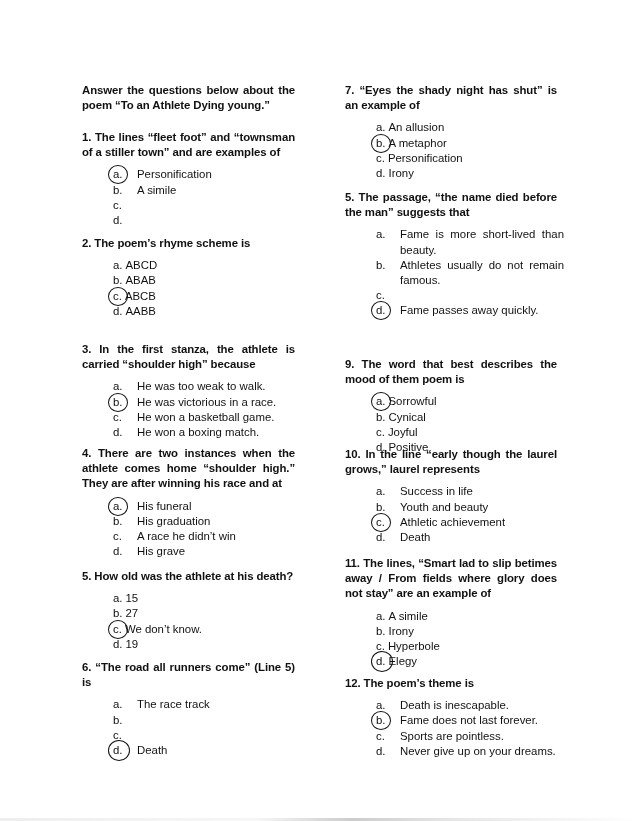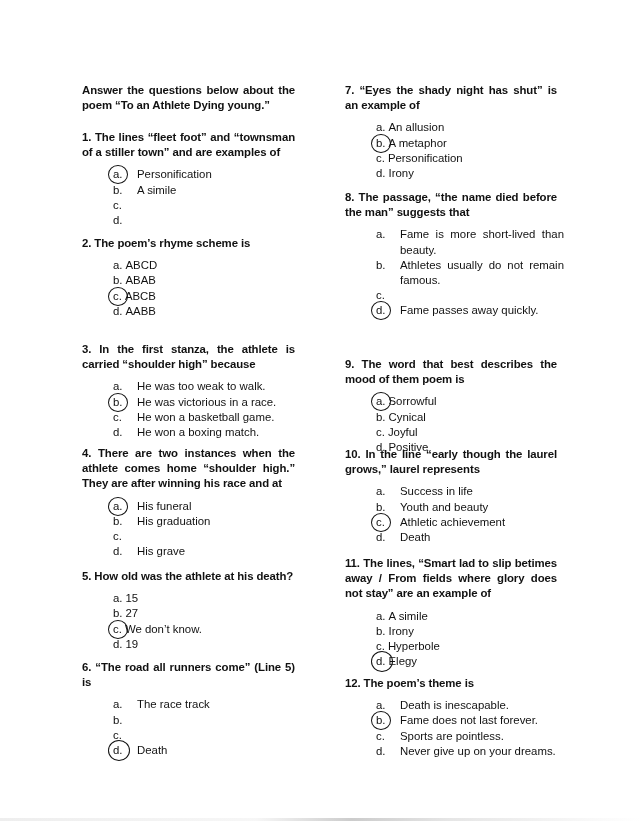--- a/index.html
+++ b/index.html
@@ -112,20 +112,21 @@
       <li class="opt">
           <span class="letter"><span>a.</span><span class="circle"></span></span>
           <span class="text">His funeral</span>
         </li>
       <li class="opt">
           <span class="letter">b.</span>
           <span class="text">His graduation</span>
         </li>
       <li class="opt">
           <span class="letter">c.</span>
+          <span class="text">A race he didn’t win</span>
         </li>
       <li class="opt">
           <span class="letter">d.</span>
           <span class="text">His grave</span>
         </li>
     </ul>
   </div>
 
   <div class="question fmt-tight" style="top:486px;">
     <p class="q-stem">5. How old was the athlete at his death?</p>
@@ -188,21 +189,21 @@
           <span class="text">Personification</span>
         </li>
       <li class="opt">
           <span class="letter">d.</span>
           <span class="text">Irony</span>
         </li>
     </ul>
   </div>
 
   <div class="question fmt-wide" style="top:107px;">
-    <p class="q-stem">8. The passage, “the name died before the man” suggests that</p>
+    <p class="q-stem">5. The passage, “the name died before the man” suggests that</p>
     <ul class="options">
       <li class="opt">
           <span class="letter">a.</span>
           <span class="text">Fame is more short-lived than beauty.</span>
         </li>
       <li class="opt">
           <span class="letter">b.</span>
           <span class="text">Athletes usually do not remain famous.</span>
         </li>
       <li class="opt">

